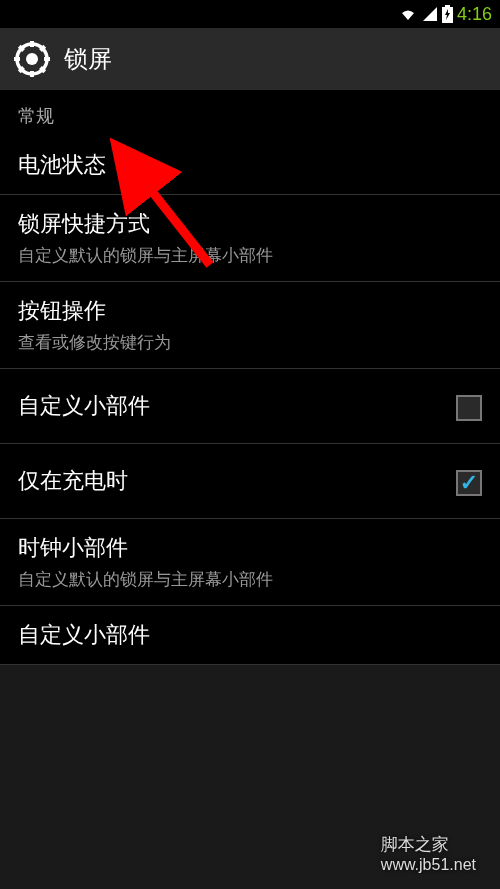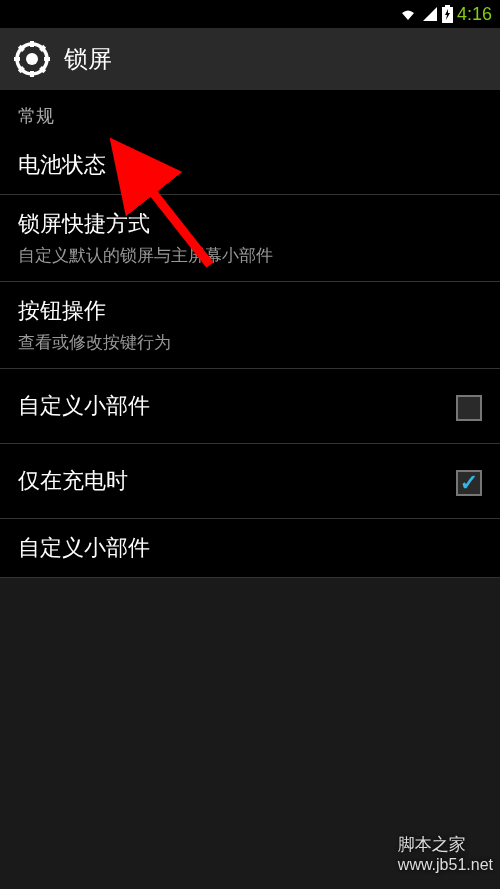--- a/index.html
+++ b/index.html
@@ -94,21 +94,21 @@
     .annotation-arrow {
       position: absolute;
       top: 125px;
       left: 55px;
       pointer-events: none;
       z-index: 100;
     }
     .watermark {
       position: absolute;
       bottom: 15px;
-      right: 7px;
+      right: 24px;
       font-size: 15px;
       color: #dddddd;
       text-shadow: 0 0 4px #000;
     }
     .watermark .brand {
       font-size: 17px;
     }
     .watermark .url {
       font-size: 16px;
       display: block;
@@ -181,20 +181,24 @@
   <div class="setting-item with-checkbox">
     <span class="title">自定义小部件</span>
     <div class="checkbox"></div>
   </div>
 
   <div class="setting-item with-checkbox">
     <span class="title">仅在充电时</span>
     <div class="checkbox checked"></div>
   </div>
 
+  <div class="setting-item">
+    <span class="title">时钟小部件</span>
+    <span class="subtitle">自定义默认的锁屏与主屏幕小部件</span>
+  </div>
 
   <div class="setting-item">
     <span class="title">自定义小部件</span>
   </div>
 
 </div>
 
 <svg class="annotation-arrow" width="170" height="150" viewBox="0 0 170 150">
   <defs>
     <marker id="arrowhead" markerWidth="8" markerHeight="8" refX="2" refY="4" orient="auto">

